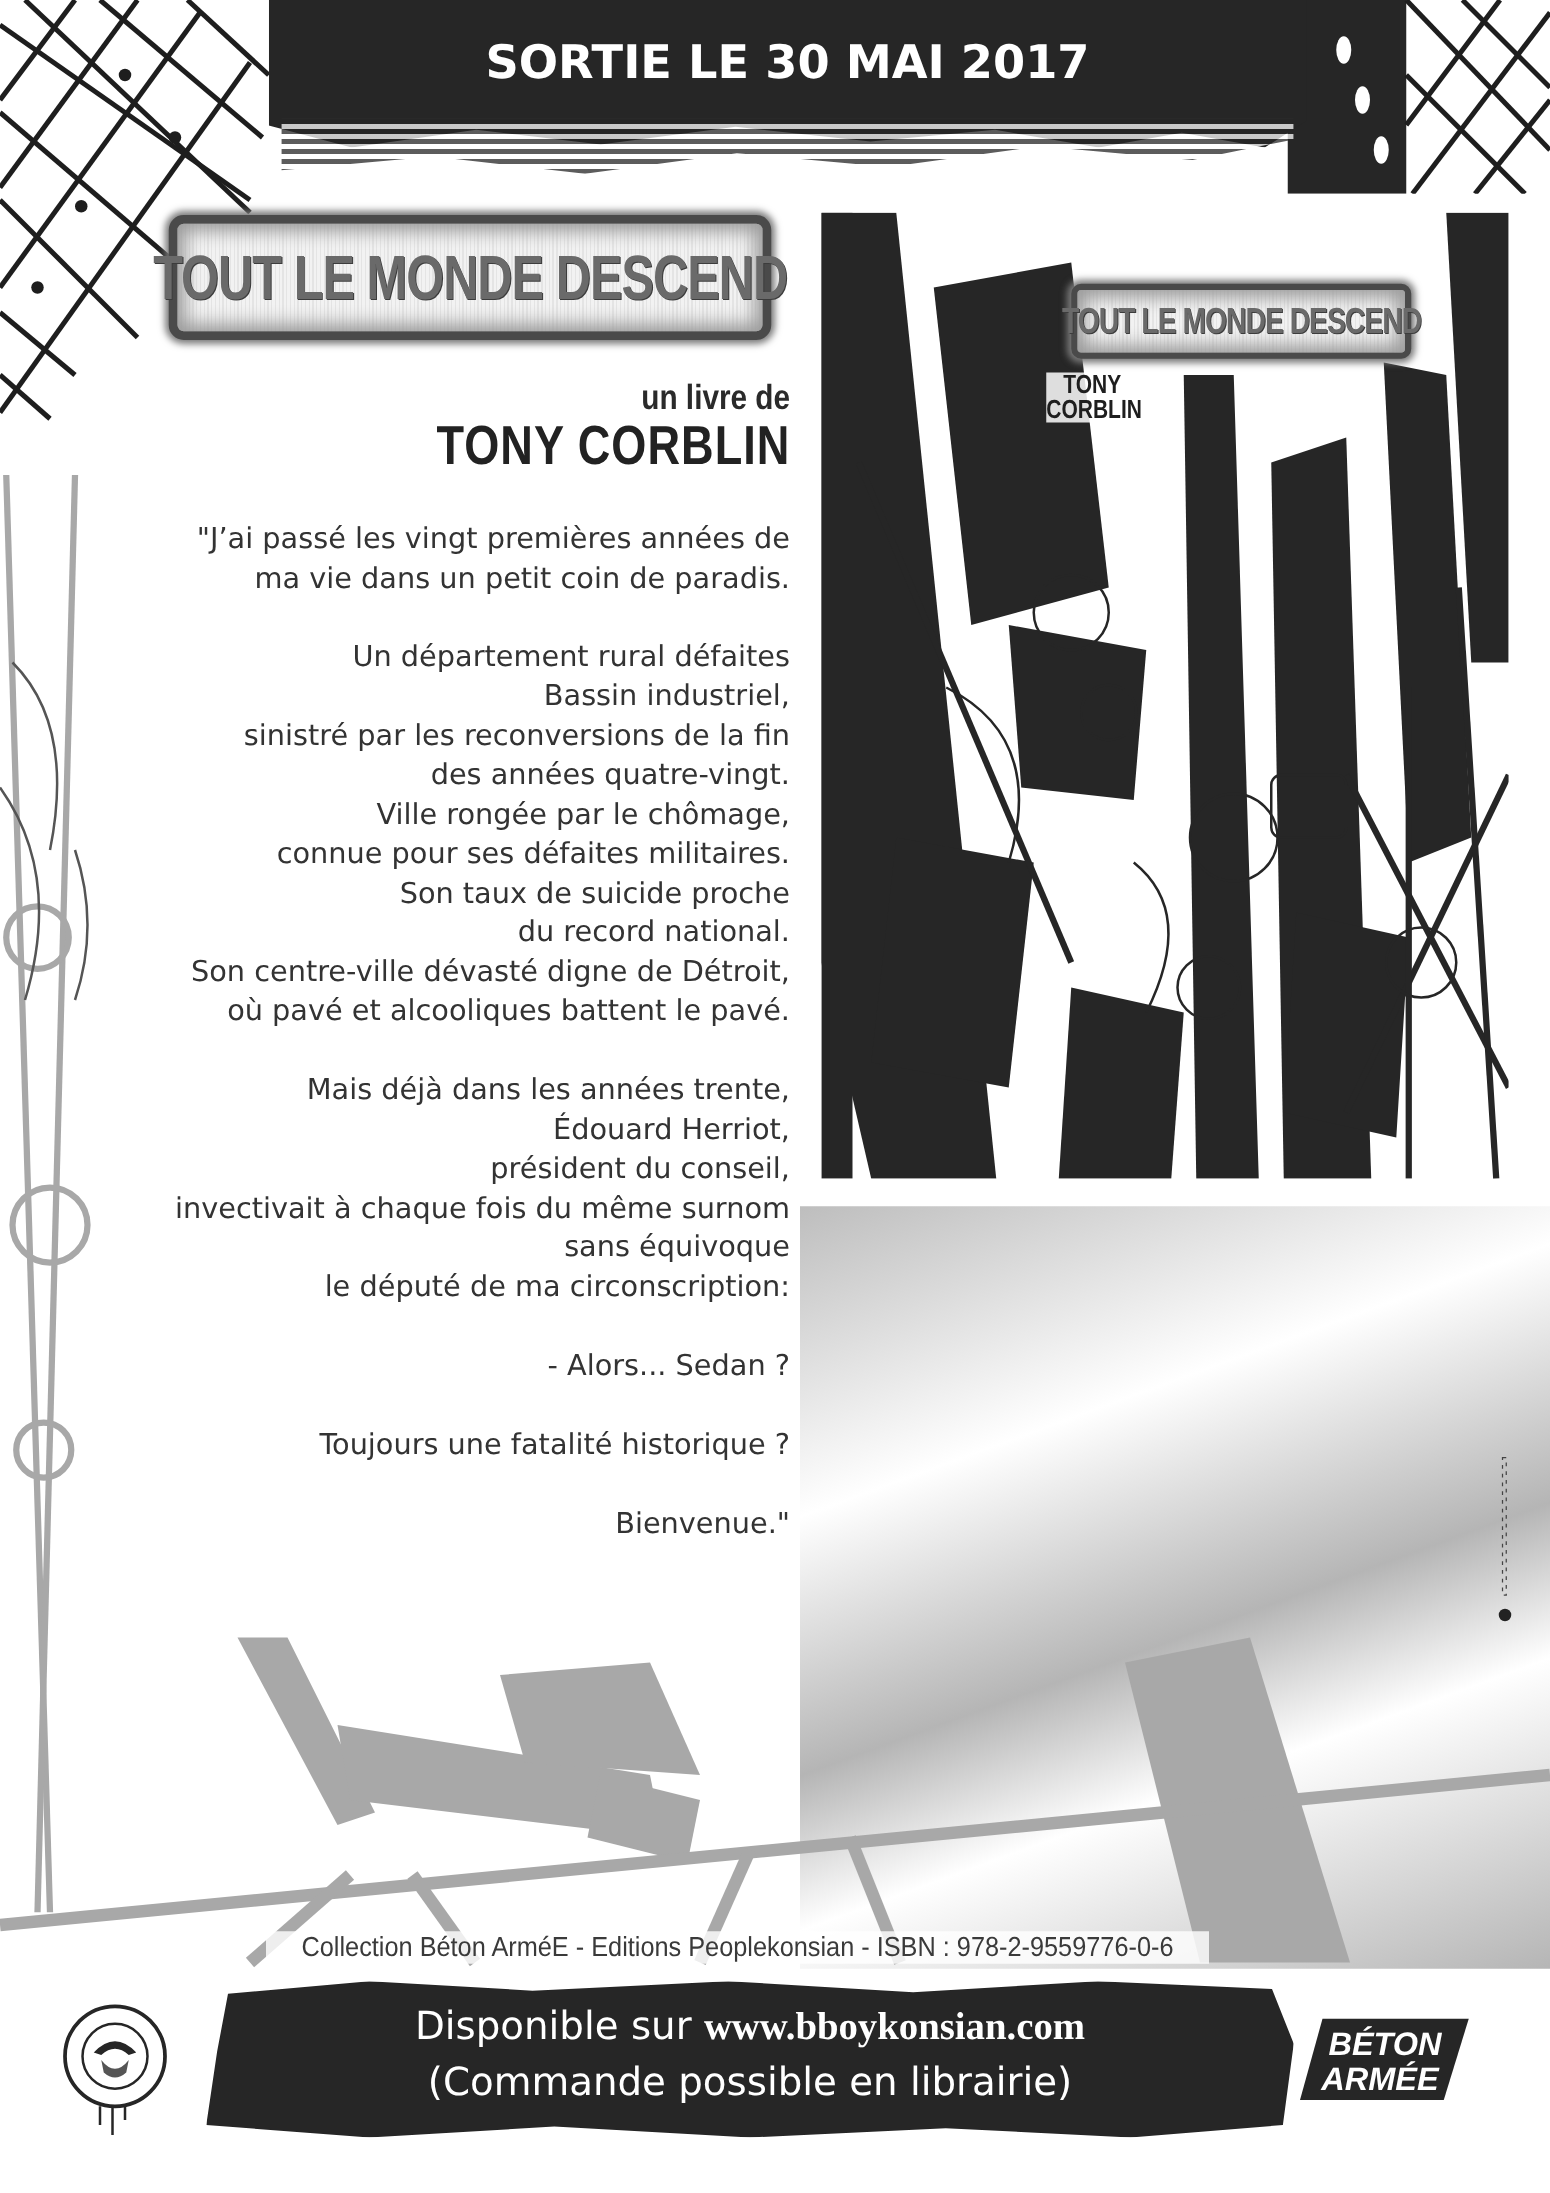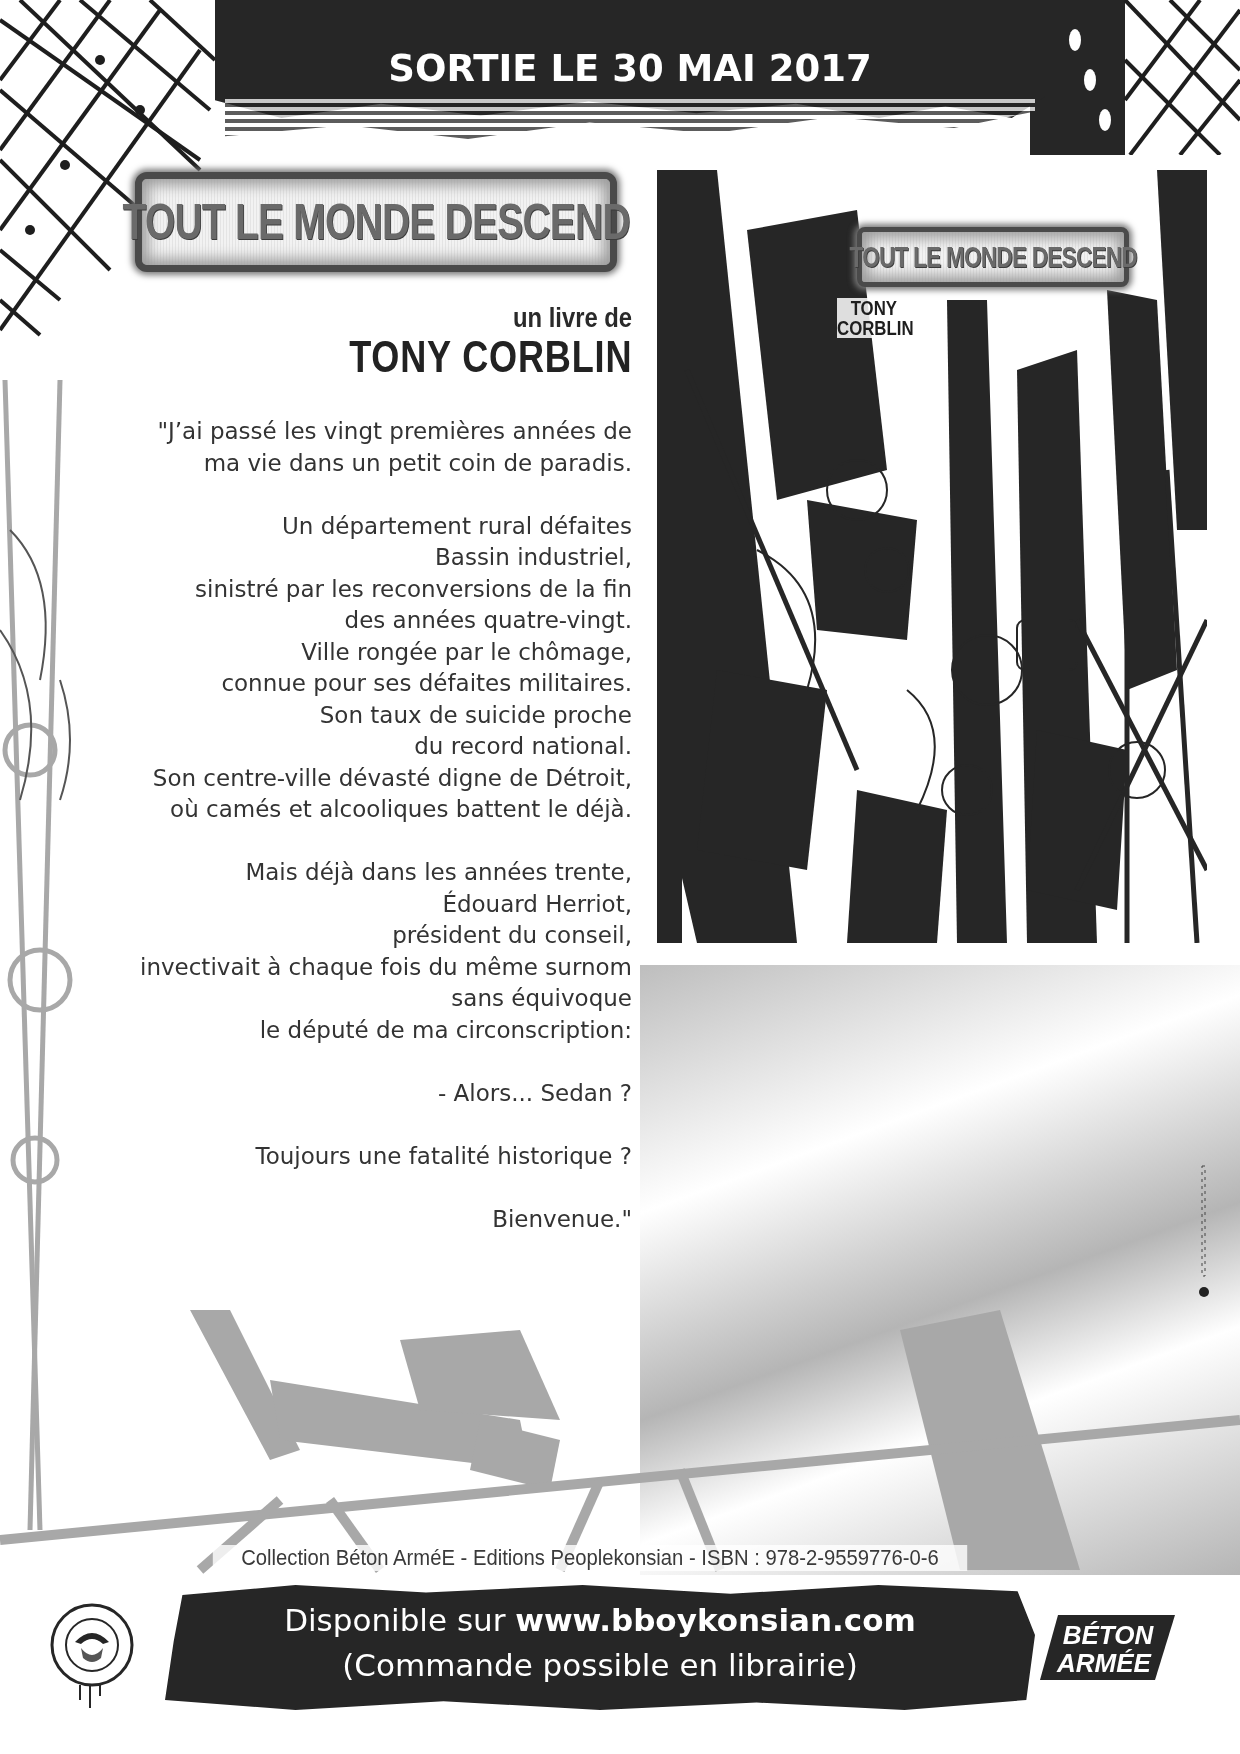--- a/index.html
+++ b/index.html
@@ -23,21 +23,21 @@
   }
   #top-banner-streaks {
     left: 225px; top: 95px; width: 810px; height: 55px;
     background: repeating-linear-gradient(180deg,#262626 0 4px,#ffffff 4px 8px);
     opacity: .75;
     clip-path: polygon(0 0,100% 0,100% 30%,90% 60%,75% 40%,60% 70%,45% 50%,30% 80%,15% 55%,0 75%);
   }
   #release-date {
     left: 215px; top: 28px; width: 830px; text-align: center;
     font-family: "DejaVu Sans", sans-serif; font-weight: bold;
-    font-size: 37px; color: #ffffff; letter-spacing: 0px; margin-top: 19px;
+    font-size: 37px; color: #ffffff; letter-spacing: 0px;
   }
 
   
   .title-plate {
     position: absolute;
     border-radius: 12px;
     background:
       repeating-linear-gradient(90deg, rgba(0,0,0,.06) 0 1px, transparent 1px 3px),
       #f2f2f2;
     border: 7px solid #4a4a4a;
@@ -102,21 +102,21 @@
   #bottom-banner {
     left: 165px; top: 1585px; width: 870px; height: 125px;
     background: #262626;
     clip-path: polygon(2% 8%,15% 0,30% 6%,48% 0,65% 7%,82% 0,98% 5%,100% 40%,99% 92%,85% 100%,68% 94%,50% 100%,32% 93%,15% 100%,0 92%,1% 45%);
   }
   #availability {
     left: 165px; top: 1598px; width: 870px; text-align: center;
     font-family: "DejaVu Sans", sans-serif; font-size: 31px; color: #ffffff;
     line-height: 45px;
   }
-  #availability .url { font-weight: bold; }
+  #availability .url { font-weight: bold; font-family: Liberation Serif, serif; }
 
   
   #logo-bboykonsian { left: 45px; top: 1600px; width: 95px; height: 110px; }
   #logo-beton { left: 1040px; top: 1610px; width: 145px; height: 75px; }
   #side-credit {
   left: 1197px; top: 1160px; width: 14px; height: 140px;
   }
 </style>
 </head>
 <body>
@@ -218,21 +218,21 @@
   <span class="gap"></span>
   <span class="line">Un département rural défaites</span>
   <span class="line">Bassin industriel,</span>
   <span class="line">sinistré par les reconversions de la fin</span>
   <span class="line">des années quatre-vingt.</span>
   <span class="line">Ville rongée par le chômage,</span>
   <span class="line">connue pour ses défaites militaires.</span>
   <span class="line">Son taux de suicide proche</span>
   <span class="line">du record national.</span>
   <span class="line">Son centre-ville dévasté digne de Détroit,</span>
-  <span class="line">où camés et alcooliques battent le déjà.</span>
+  <span class="line">où pavé et alcooliques battent le pavé.</span>
   <span class="gap"></span>
   <span class="line">Mais déjà dans les années trente,</span>
   <span class="line">Édouard Herriot,</span>
   <span class="line">président du conseil,</span>
   <span class="line">invectivait à chaque fois du même surnom</span>
   <span class="line">sans équivoque</span>
   <span class="line">le député de ma circonscription:</span>
   <span class="gap"></span>
   <span class="line">- Alors... Sedan ?</span>
   <span class="gap"></span>

